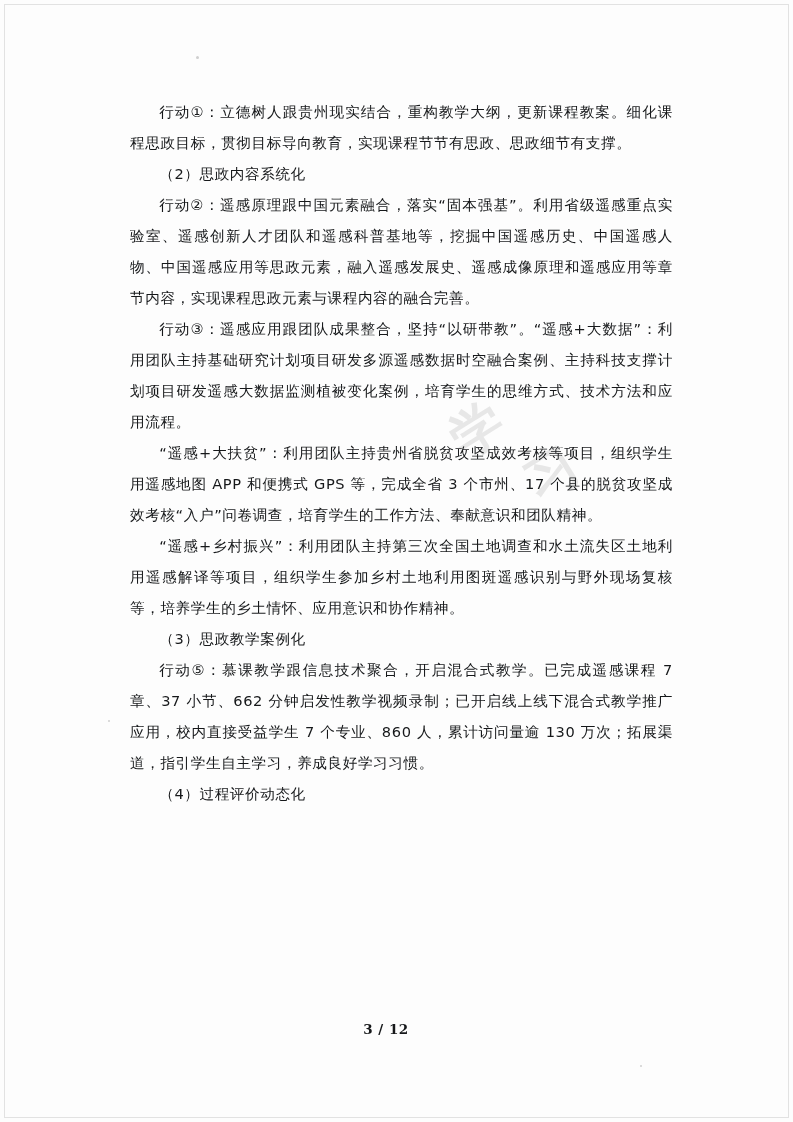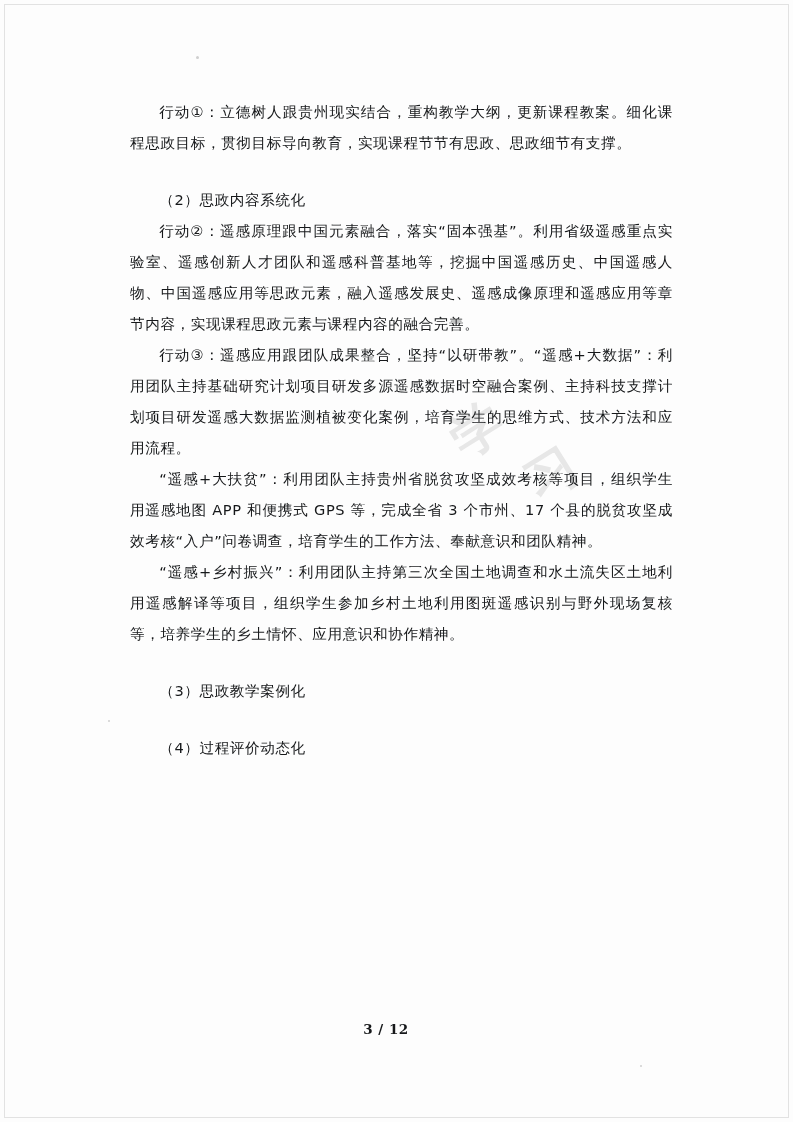--- a/index.html
+++ b/index.html
@@ -45,21 +45,20 @@
     color: #16181a;
     text-align: justify;
     text-justify: inter-ideograph;
     letter-spacing: 0.6px;
     margin: 0;
     text-indent: 2em;
     font-family: "DejaVu Sans", "Liberation Sans", sans-serif;
   }
   .para.head {
     text-indent: 2em;
-    margin-top: 26px;
   }
   .footer {
     position: absolute;
     left: 0;
     top: 1021px;
     width: 772px;
     text-align: center;
     font-size: 13.5px;
     font-weight: bold;
     color: #16181a;
@@ -106,20 +105,21 @@
     </div>
 
     <div class="content">
       <p class="para">行动①：立德树人跟贵州现实结合，重构教学大纲，更新课程教案。细化课程思政目标，贯彻目标导向教育，实现课程节节有思政、思政细节有支撑。</p>
       <p class="para head">（2）思政内容系统化</p>
       <p class="para">行动②：遥感原理跟中国元素融合，落实“固本强基”。利用省级遥感重点实验室、遥感创新人才团队和遥感科普基地等，挖掘中国遥感历史、中国遥感人物、中国遥感应用等思政元素，融入遥感发展史、遥感成像原理和遥感应用等章节内容，实现课程思政元素与课程内容的融合完善。</p>
       <p class="para">行动③：遥感应用跟团队成果整合，坚持“以研带教”。“遥感+大数据”：利用团队主持基础研究计划项目研发多源遥感数据时空融合案例、主持科技支撑计划项目研发遥感大数据监测植被变化案例，培育学生的思维方式、技术方法和应用流程。</p>
       <p class="para">“遥感+大扶贫”：利用团队主持贵州省脱贫攻坚成效考核等项目，组织学生用遥感地图 APP 和便携式 GPS 等，完成全省 3 个市州、17 个县的脱贫攻坚成效考核“入户”问卷调查，培育学生的工作方法、奉献意识和团队精神。</p>
       <p class="para">“遥感+乡村振兴”：利用团队主持第三次全国土地调查和水土流失区土地利用遥感解译等项目，组织学生参加乡村土地利用图斑遥感识别与野外现场复核等，培养学生的乡土情怀、应用意识和协作精神。</p>
       <p class="para head">（3）思政教学案例化</p>
+      <p class="para">行动⑤：慕课教学跟信息技术聚合，开启混合式教学。已完成遥感课程 7 章、37 小节、662 分钟启发性教学视频录制；已开启线上线下混合式教学推广应用，校内直接受益学生 7 个专业、860 人，累计访问量逾 130 万次；拓展渠道，指引学生自主学习，养成良好学习习惯。</p>
       <p class="para head">（4）过程评价动态化</p>
     </div>
 
     <div class="footer">3 / 12</div>
 
     <div class="speck" style="left:196px; top:56px; width:3px; height:3px;"></div>
     <div class="speck" style="left:640px; top:1065px; width:2px; height:2px;"></div>
     <div class="speck" style="left:108px; top:720px; width:2px; height:2px;"></div>
   </div>
 </div>

